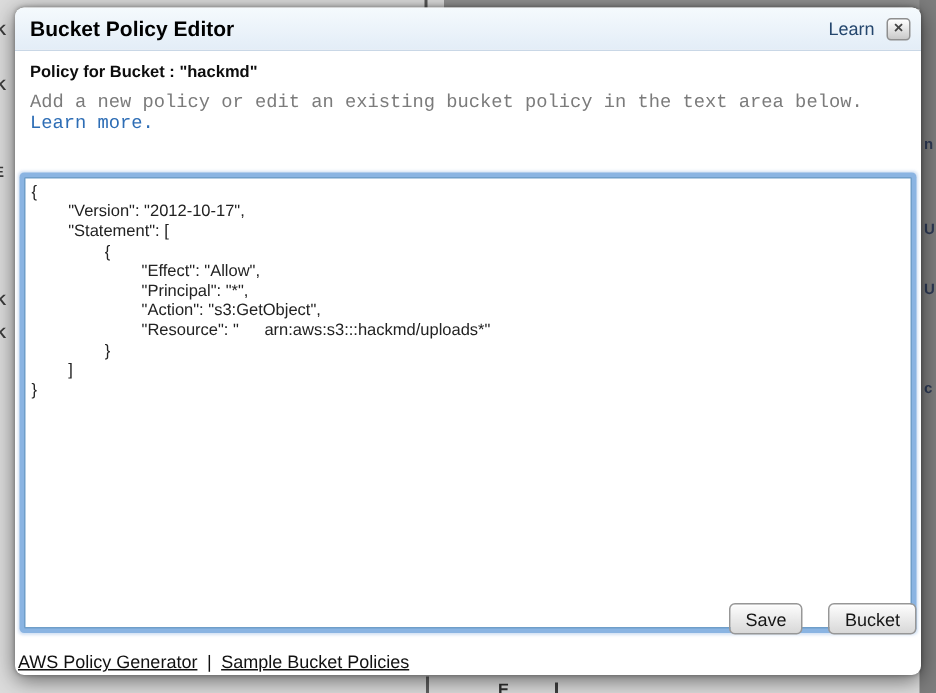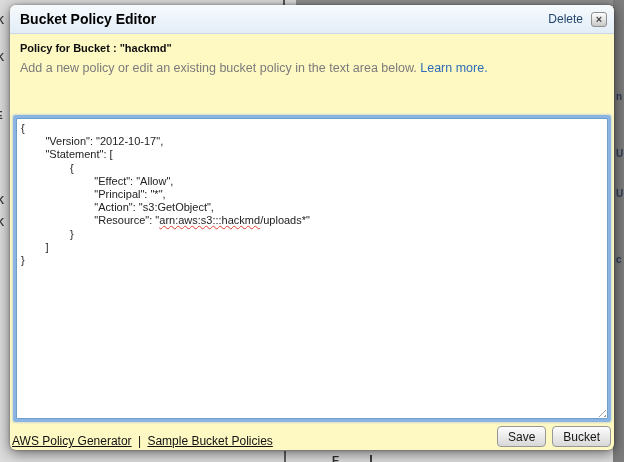--- a/index.html
+++ b/index.html
@@ -22,21 +22,21 @@
   .bg-frag { position: absolute; font-size: 10px; font-weight: bold; color: #3c3c3c; line-height: 10px; }
   .bg-frag.right { color: #2e3a55; }
   .bg-frag.bottom { font-size: 11px; color: #2f2f2f; }
   .bg-tick-b2 { position: absolute; left: 370px; top: 455px; width: 2px; height: 7px; background: #3f3f3f; }
 
   
   .dialog {
     position: absolute;
     left: 10px; top: 5px;
     width: 604px; height: 445px;
-    background: #fef9c3;
+    background: #ffffff;
     border-radius: 6px;
     box-shadow: 0 3px 14px rgba(0,0,0,.55), 0 0 3px rgba(0,0,0,.35);
   }
 
   .dialog-header {
     position: absolute; left: 0; right: 0; top: 0;
     height: 29px;
     background: linear-gradient(#f5fafd, #e3edf7);
     border-bottom: 1px solid #c9d7e6;
     border-radius: 6px 6px 0 0;
@@ -54,21 +54,21 @@
     line-height: 13px; text-align: center;
     cursor: pointer;
   }
 
   .bucket-line {
     position: absolute; left: 10px; top: 37px;
     font-size: 11px; font-weight: bold; color: #0d0d0d;
   }
   .instructions {
     position: absolute; left: 10px; top: 56px;
-    font-size: 12.5px; color: #7b7b7b;
+    font-size: 12.5px; color: #7b7b7b; font-family: Liberation Mono, monospace;
   }
   .learn-more { color: #2d6db5; cursor: pointer; }
 
   
   .editor {
     position: absolute; left: 6px; right: 6px; top: 113px; height: 301px;
     background: #ffffff;
     border: 1px solid #6f9ec9;
     border-radius: 1px;
     box-shadow: 0 0 0 3px #8ab4e2, 0 0 2px 4px rgba(130,170,220,.35);
@@ -79,46 +79,46 @@
   .policy-content {
     font-family: "Liberation Sans", sans-serif;
     font-size: 11px;
     line-height: 13.2px;
     color: #222222;
     white-space: pre;
     tab-size: 8;
     -moz-tab-size: 8;
   }
   .squiggle {
-    text-decoration: underline;
     text-decoration-style: wavy;
     text-decoration-color: #e03c31;
     text-decoration-thickness: 1px;
     text-decoration-skip-ink: none;
     text-underline-offset: 1px;
+    margin-left: 17px;
   }
   .resize-handle {
     position: absolute; right: 1px; bottom: 1px;
     width: 11px; height: 11px;
     background: repeating-linear-gradient(135deg, transparent 0 2px, #9e9e9e 2px 3px, transparent 3px 4px);
     clip-path: polygon(100% 0, 100% 100%, 0 100%);
     cursor: nwse-resize;
   }
 
   
   .footer-links {
     position: absolute; left: 2px; top: 429px;
     font-size: 12px; color: #111;
   }
   .footer-link { text-decoration: underline; color: #111; cursor: pointer; }
   .link-divider { margin: 0 3px; color: #111; }
 
   .footer-buttons {
-    position: absolute; right: 3px; top: 421px;
-    display: flex; gap: 6px;
+    position: absolute; right: 3px; top: 397px;
+    display: flex; gap: 17px;
   }
   .btn {
     height: 21px;
     padding: 0 10px;
     font-family: "Liberation Sans", sans-serif;
     font-size: 12px; color: #161616;
     background: linear-gradient(#fdfdfd, #d8d8d8);
     border: 1px solid #979797;
     border-radius: 4px;
     box-shadow: inset 0 1px 0 rgba(255,255,255,.7);
@@ -146,21 +146,21 @@
   <span class="bg-frag right" style="left:616px; top:149px;">U</span>
   <span class="bg-frag right" style="left:616px; top:189px;">U</span>
   <span class="bg-frag right" style="left:616px; top:255px;">c</span>
 
   <span class="bg-frag bottom" style="left:332px; top:455px;">E</span>
 
   <div class="dialog">
 
     <div class="dialog-header">
       <span class="dialog-title">Bucket Policy Editor</span>
-      <span class="cancel-link">Delete</span>
+      <span class="cancel-link">Learn</span>
       <span class="close-btn">×</span>
     </div>
 
     <div class="bucket-line">Policy for Bucket : "hackmd"</div>
 
     <div class="instructions">
       <span>Add a new policy or edit an existing bucket policy in the text area below.</span>
       <span> </span>
       <span class="learn-more">Learn more.</span>
     </div>

